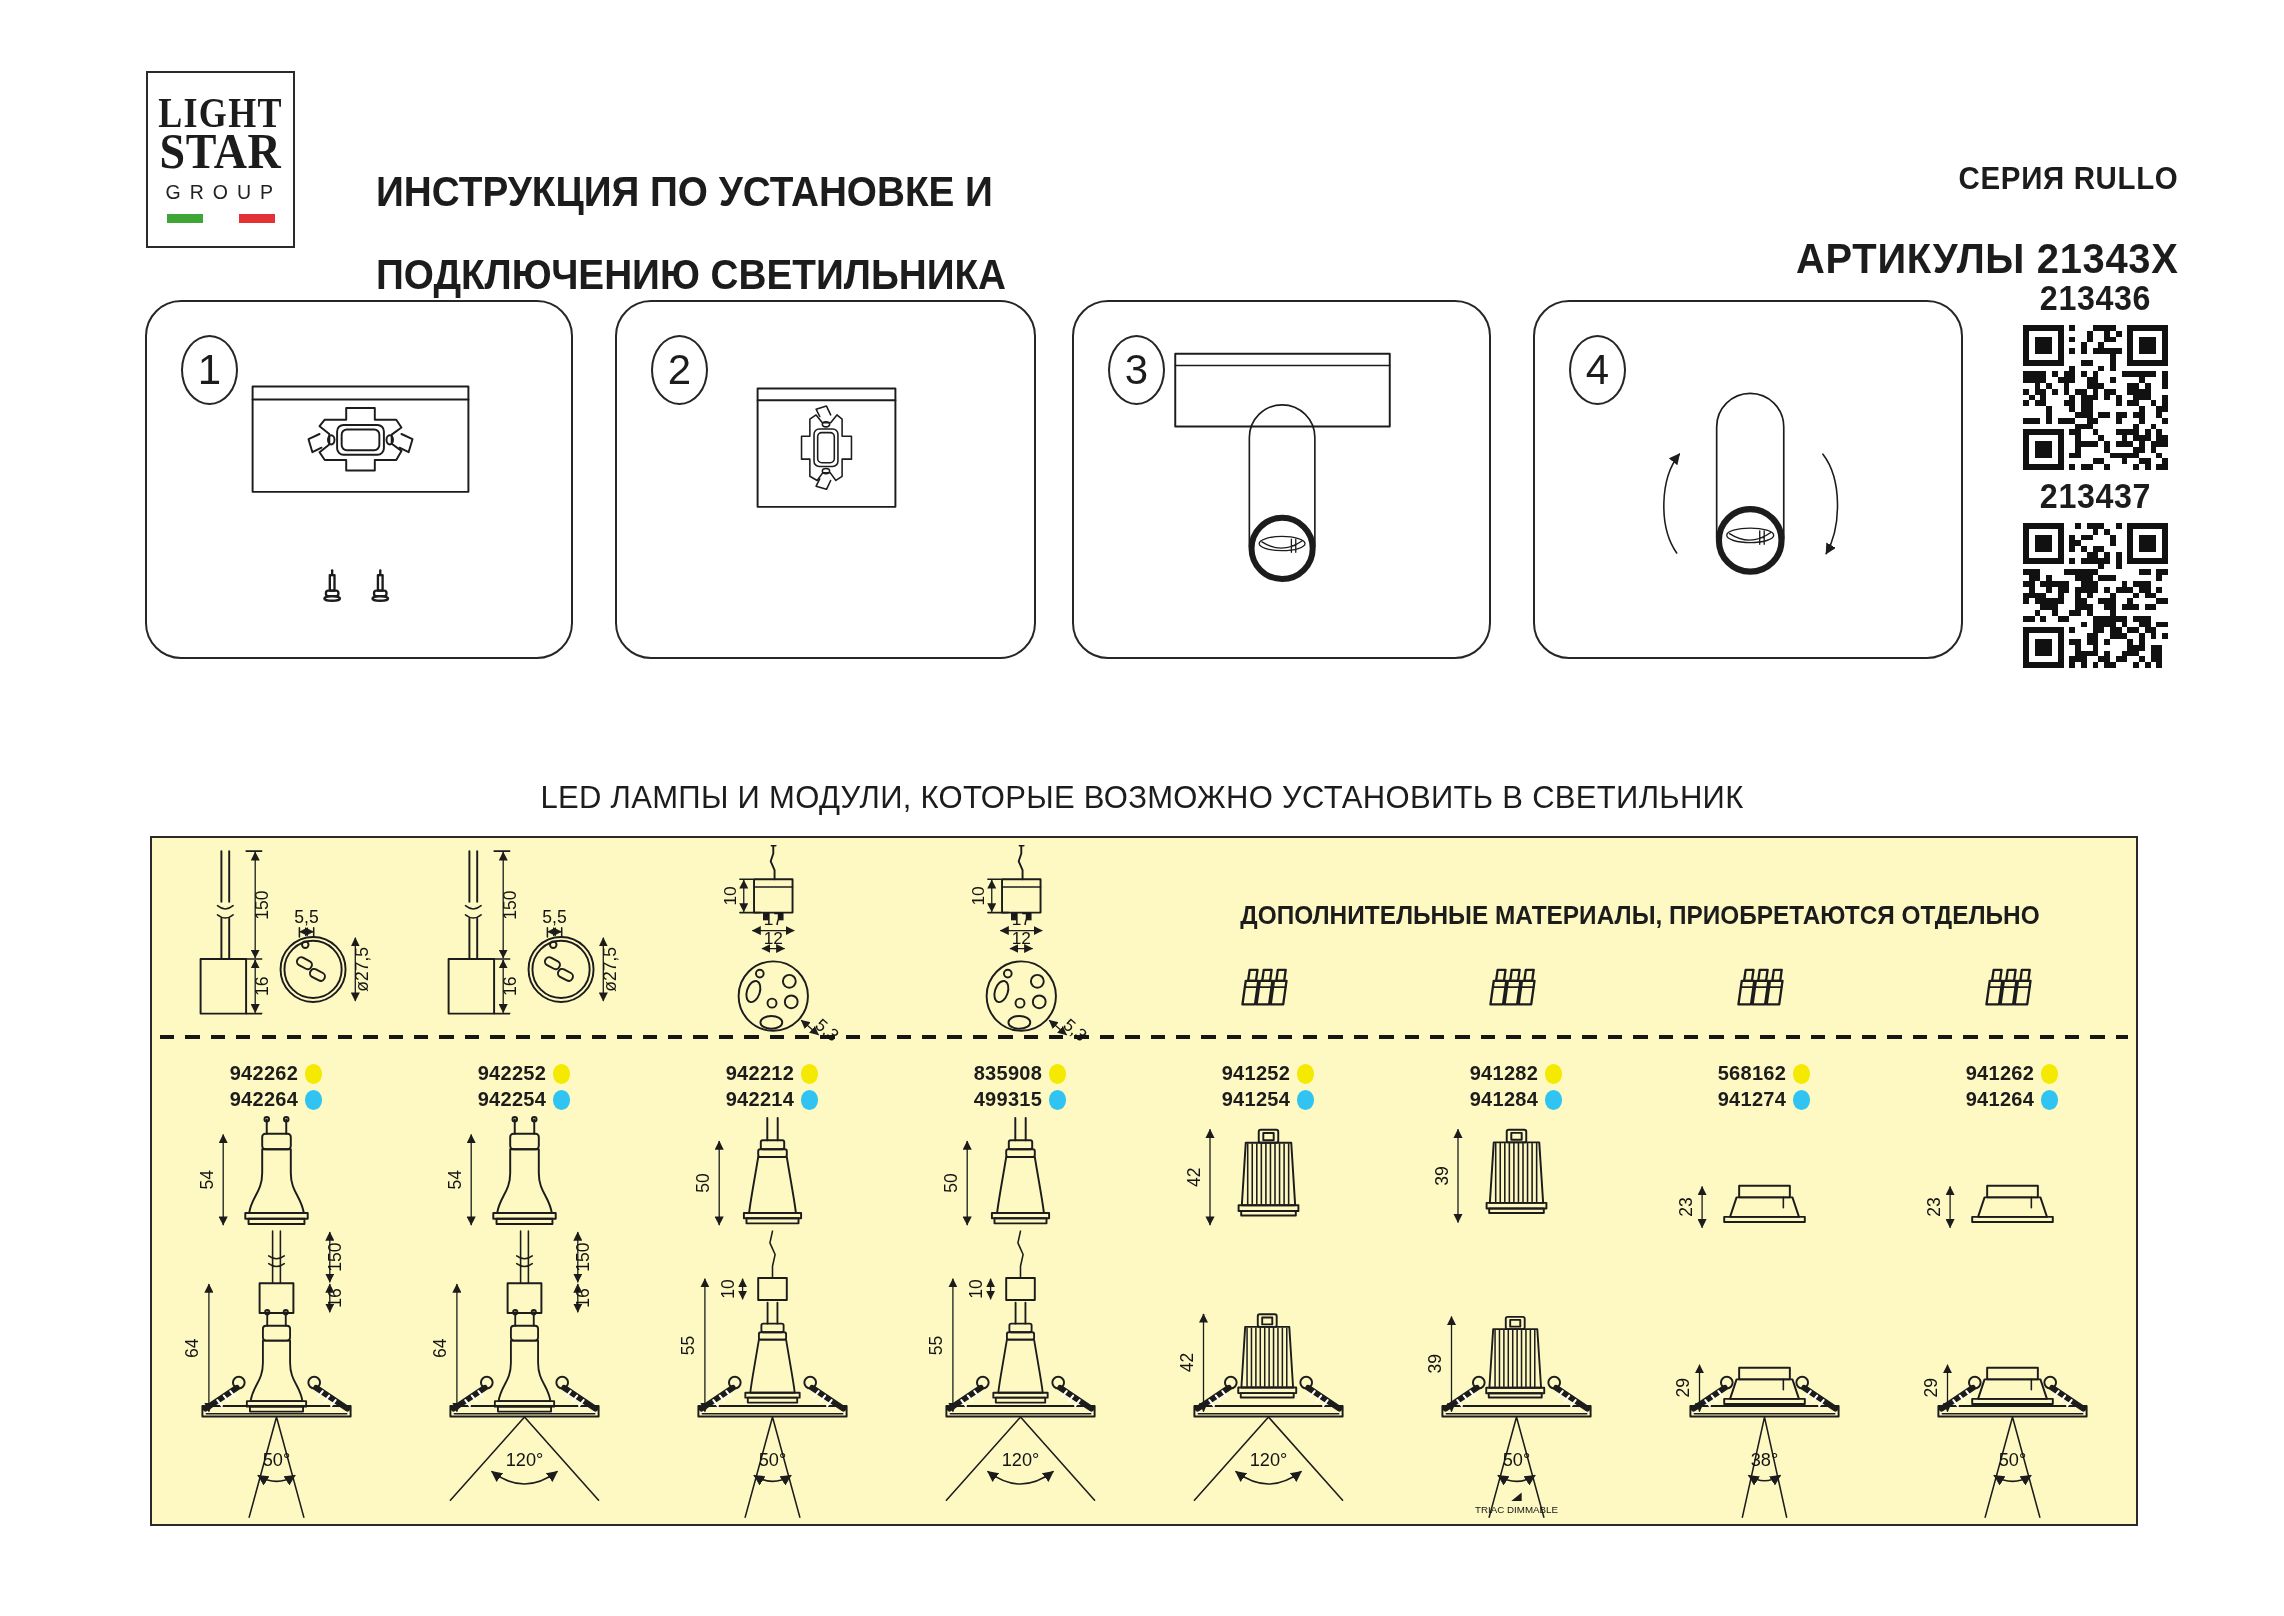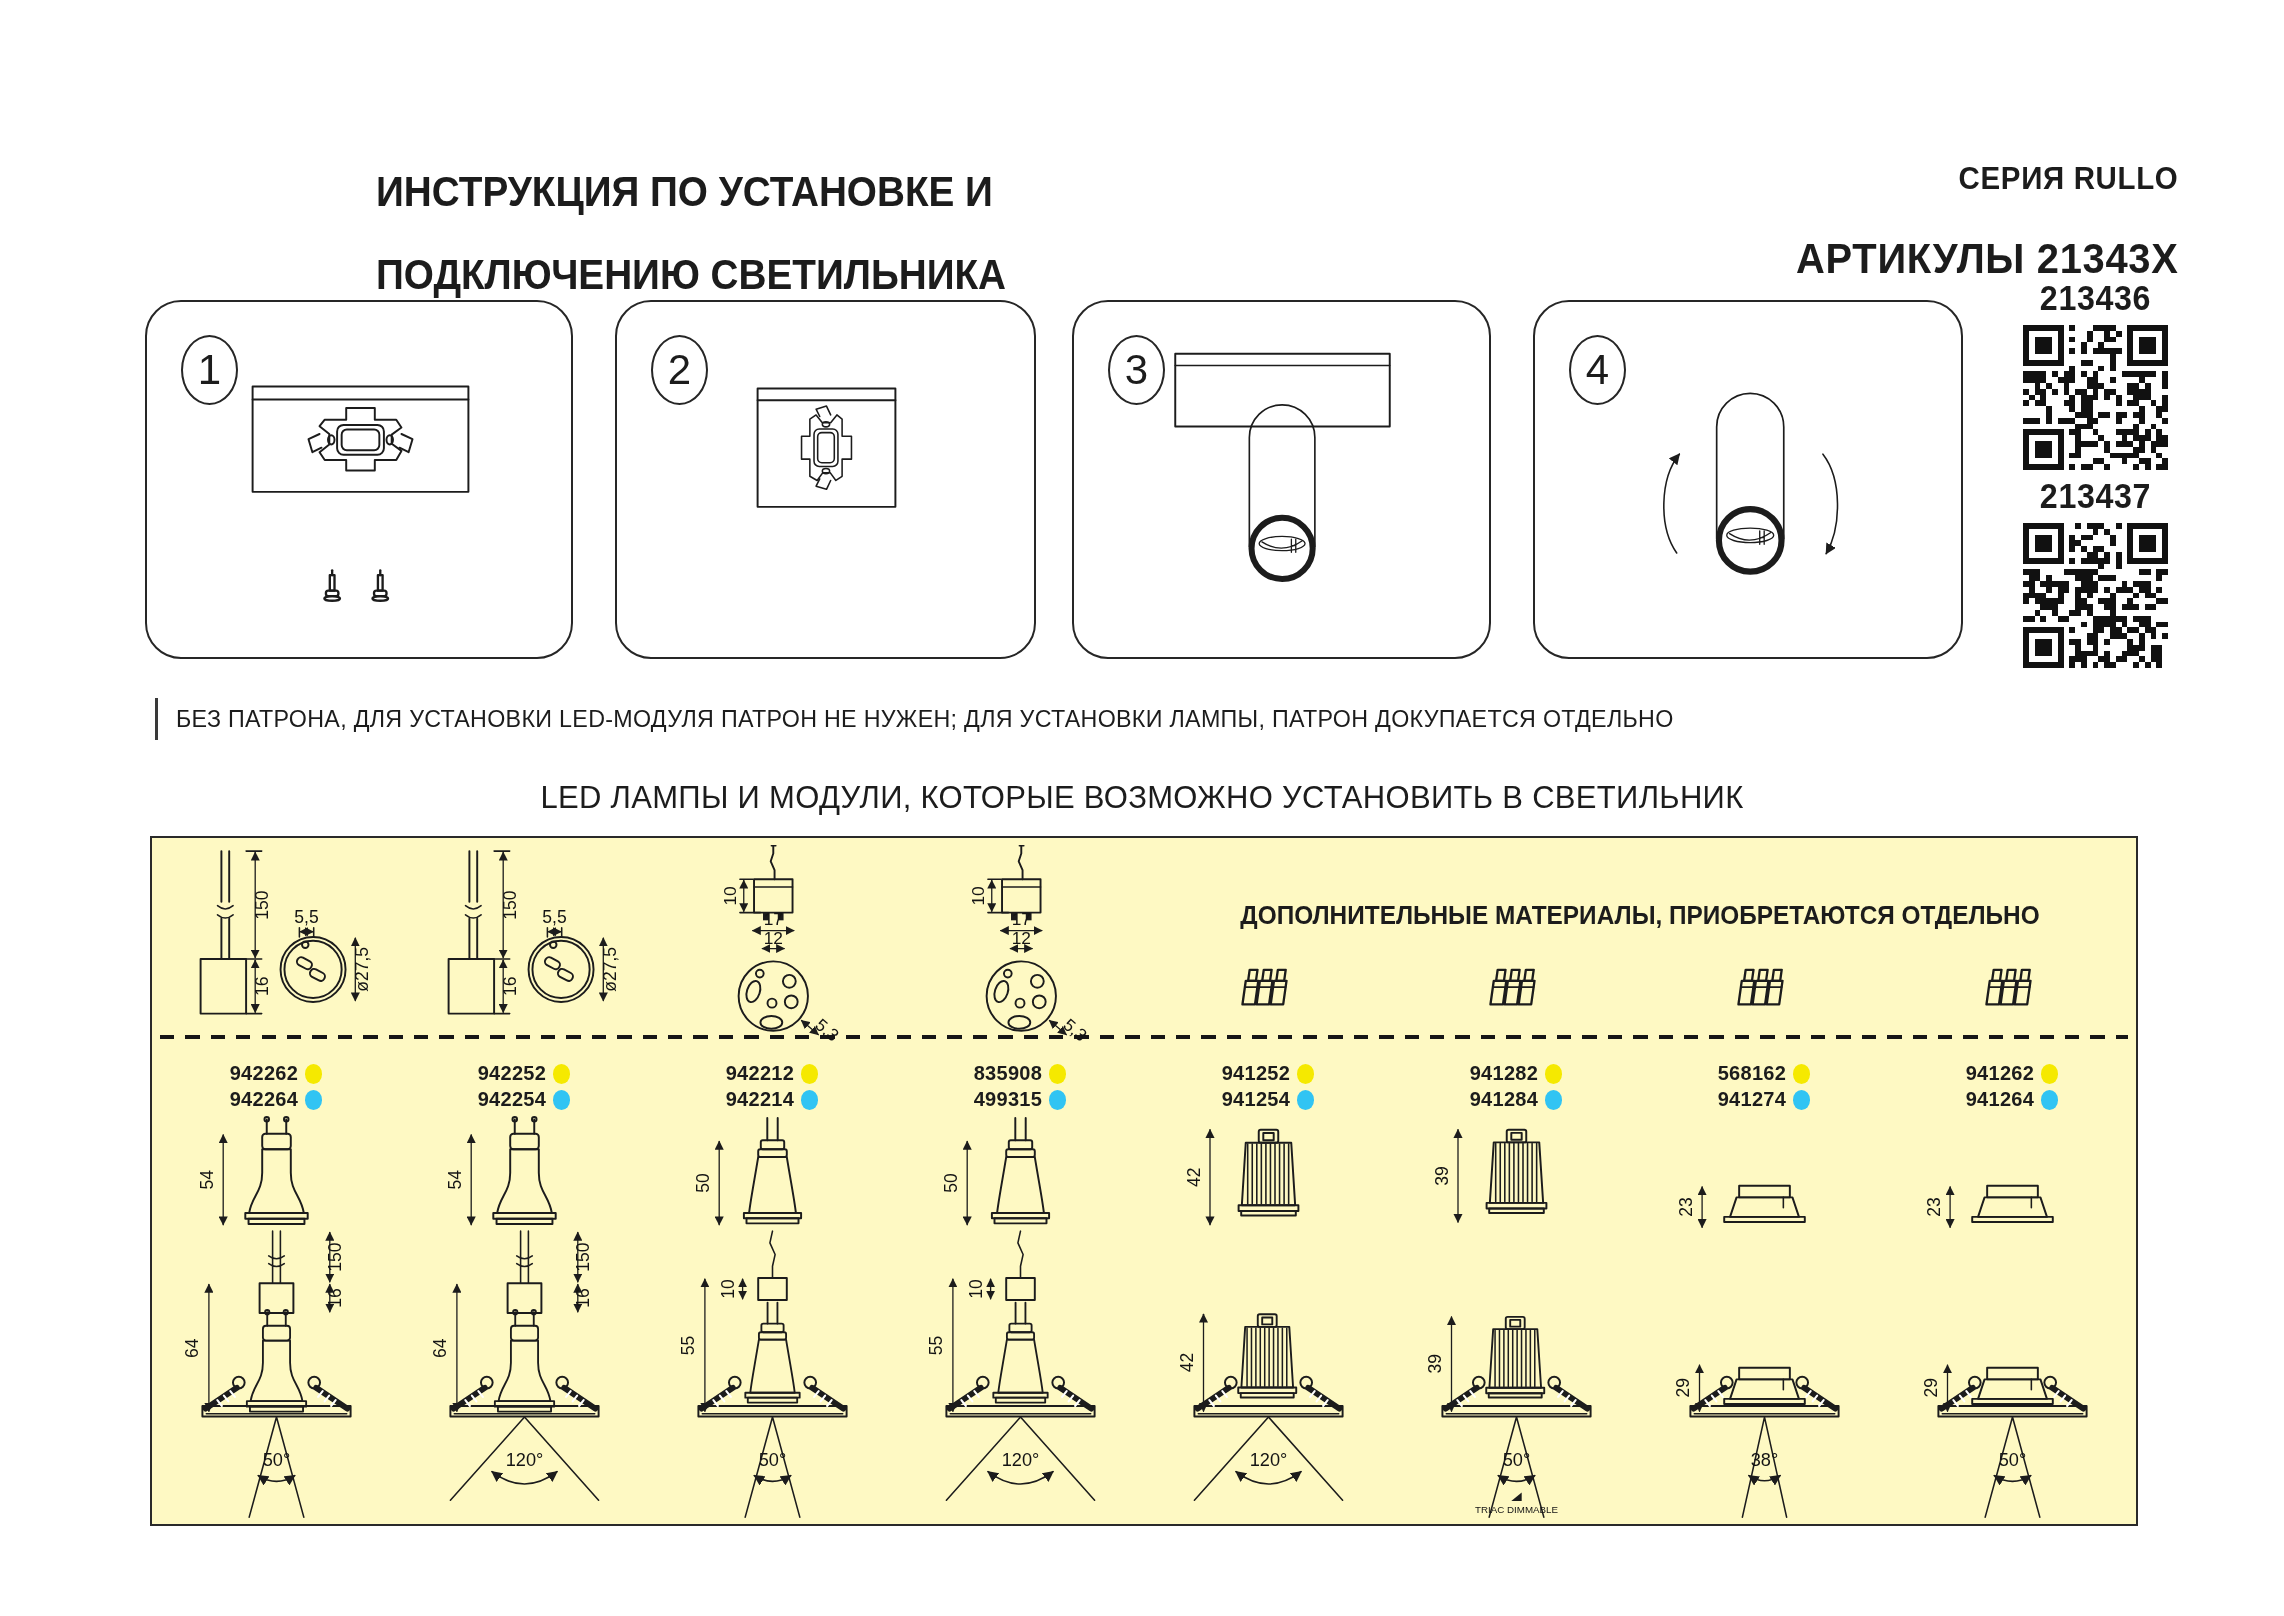--- a/index.html
+++ b/index.html
@@ -218,20 +218,30 @@
       <circle cx="150" cy="251" r="7"></circle>
       <circle cx="131" cy="205" r="6"></circle>
       <line class="dim" x1="196" y1="278" x2="222" y2="300"></line>
       <text transform="rotate(40 230 300)" x="230" y="300">5,3</text>
     </g>
   </defs>
 </svg>
 
 <div id="page">
 
+  <div class="logo">
+    <div class="l1">LIGHT</div>
+    <div class="l2">STAR</div>
+    <div class="l3">GROUP</div>
+    <div class="flag">
+      <i style="background:#3fa535"></i>
+        <i style="background:#ffffff"></i>
+        <i style="background:#e23236"></i>
+    </div>
+  </div>
 
   <div class="title">
     <div>ИНСТРУКЦИЯ ПО УСТАНОВКЕ И</div>
     <div>ПОДКЛЮЧЕНИЮ СВЕТИЛЬНИКА</div>
   </div>
 
   <div class="hdr-right">
     <div class="hdr-series">СЕРИЯ RULLO</div>
     <div class="hdr-articles">АРТИКУЛЫ 21343X</div>
   </div>
@@ -699,24 +709,20 @@
           <rect x="2" y="2" width="3" height="3" fill="#111"></rect>
           <rect x="18" y="0" width="7" height="7" fill="#111"></rect>
           <rect x="19" y="1" width="5" height="5" fill="#fff"></rect>
           <rect x="20" y="2" width="3" height="3" fill="#111"></rect>
           <rect x="0" y="18" width="7" height="7" fill="#111"></rect>
           <rect x="1" y="19" width="5" height="5" fill="#fff"></rect>
           <rect x="2" y="20" width="3" height="3" fill="#111"></rect>
         </svg></div>
   </div>
 
-  <div class="note">
-    <div class="note-bar"></div>
-    <div class="note-text">БЕЗ ПАТРОНА, ДЛЯ УСТАНОВКИ LED-МОДУЛЯ ПАТРОН НЕ НУЖЕН; ДЛЯ УСТАНОВКИ ЛАМПЫ, ПАТРОН ДОКУПАЕТСЯ ОТДЕЛЬНО</div>
-  </div>
 
   <div class="section-title">LED ЛАМПЫ И МОДУЛИ, КОТОРЫЕ ВОЗМОЖНО УСТАНОВИТЬ В СВЕТИЛЬНИК</div>
 
   <div class="big-panel">
     <div class="extras-title">ДОПОЛНИТЕЛЬНЫЕ МАТЕРИАЛЫ, ПРИОБРЕТАЮТСЯ ОТДЕЛЬНО</div>
     <div class="dashline"></div>
 
     <div class="columns">
 
       <div class="col">

